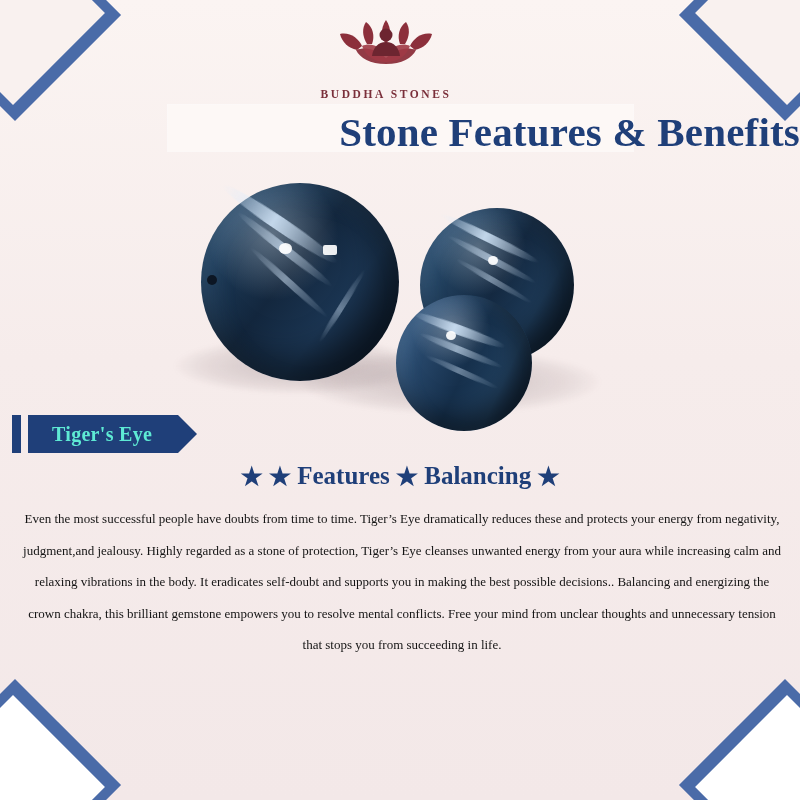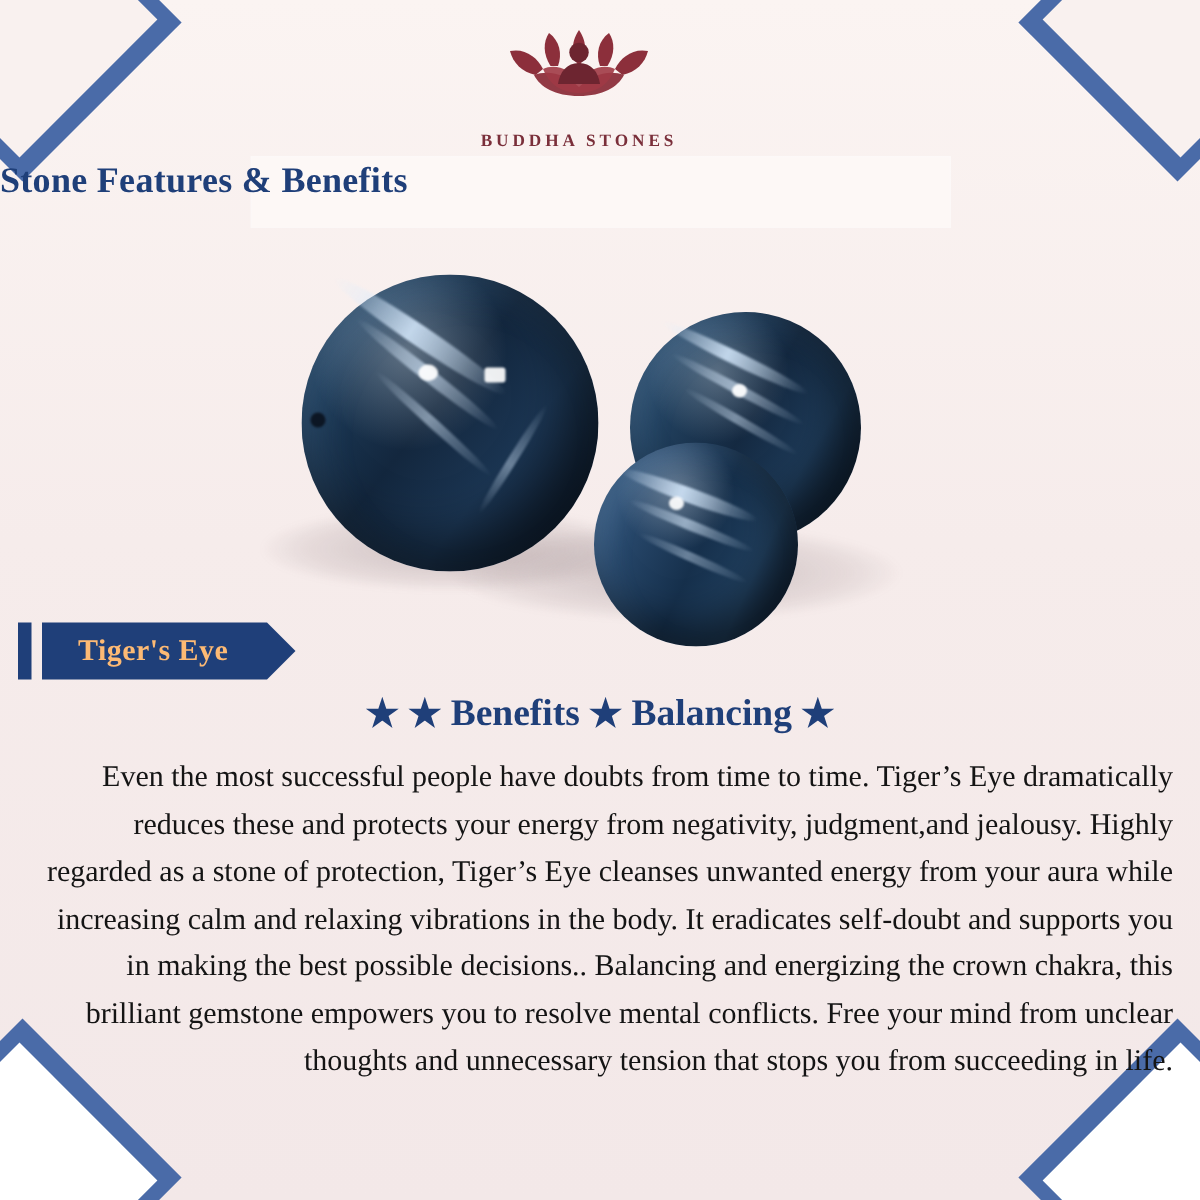--- a/index.html
+++ b/index.html
@@ -104,24 +104,24 @@
     width: 465px;
     height: 46px;
     background: #fdf8f6;
     box-shadow: 0 0 0 1px rgba(255,255,255,0.5);
   }
   .title-text {
     position: absolute;
     top: 108px;
     left: 0;
     width: 800px;
-    text-align: left;
+    text-align: right;
     font-family: "Liberation Serif", serif;
     font-weight: bold;
-    font-size: 24px;
+    font-size: 41px;
     color: #1f3f79;
     letter-spacing: 0.2px;
   }
 
   
   .hero {
     position: absolute;
     top: 160px;
     left: 0;
     width: 800px;
@@ -181,21 +181,21 @@
     left: 28px;
     height: 38px;
   }
   .name-tab {
     position: relative;
     height: 38px;
     background: #1f3f79;
     padding: 0 26px 0 24px;
     display: flex;
     align-items: center;
-    color: #fdba74;
+    color: #5eead4;
     font-family: "Liberation Serif", serif;
     font-weight: bold;
     font-size: 20px;
     letter-spacing: 0.3px;
   }
   .name-tab:after {
     content: "";
     position: absolute;
     right: -19px; top: 0;
     border-top: 19px solid transparent;
@@ -236,24 +236,24 @@
     line-height: 1;
   }
 
   
   .body-copy {
     position: absolute;
     top: 503px;
     left: 22px;
     width: 760px;
     font-family: "Liberation Serif", serif;
-    font-size: 20px;
+    font-size: 13px;
     line-height: 31.5px;
     color: #141414;
-    text-align: right;
+    text-align: center;
   }
 </style>
 </head>
 <body>
 
 <div class="page">
 
   <div class="corner corner-tl"></div>
   <div class="corner corner-tl-inner"></div>
   <div class="corner corner-tr"></div>
@@ -318,21 +318,21 @@
         <span>Tiger's Eye</span>
       </div>
   </div>
 
   <div class="benefits">
     <div class="benefit">
       <span class="star">★</span>
     </div>
     <div class="benefit">
       <span class="star">★</span>
-      <span>Benefits</span>
+      <span>Features</span>
     </div>
     <div class="benefit">
       <span class="star">★</span>
       <span>Balancing</span>
     </div>
     <div class="benefit">
       <span class="star">★</span>
     </div>
   </div>
 

